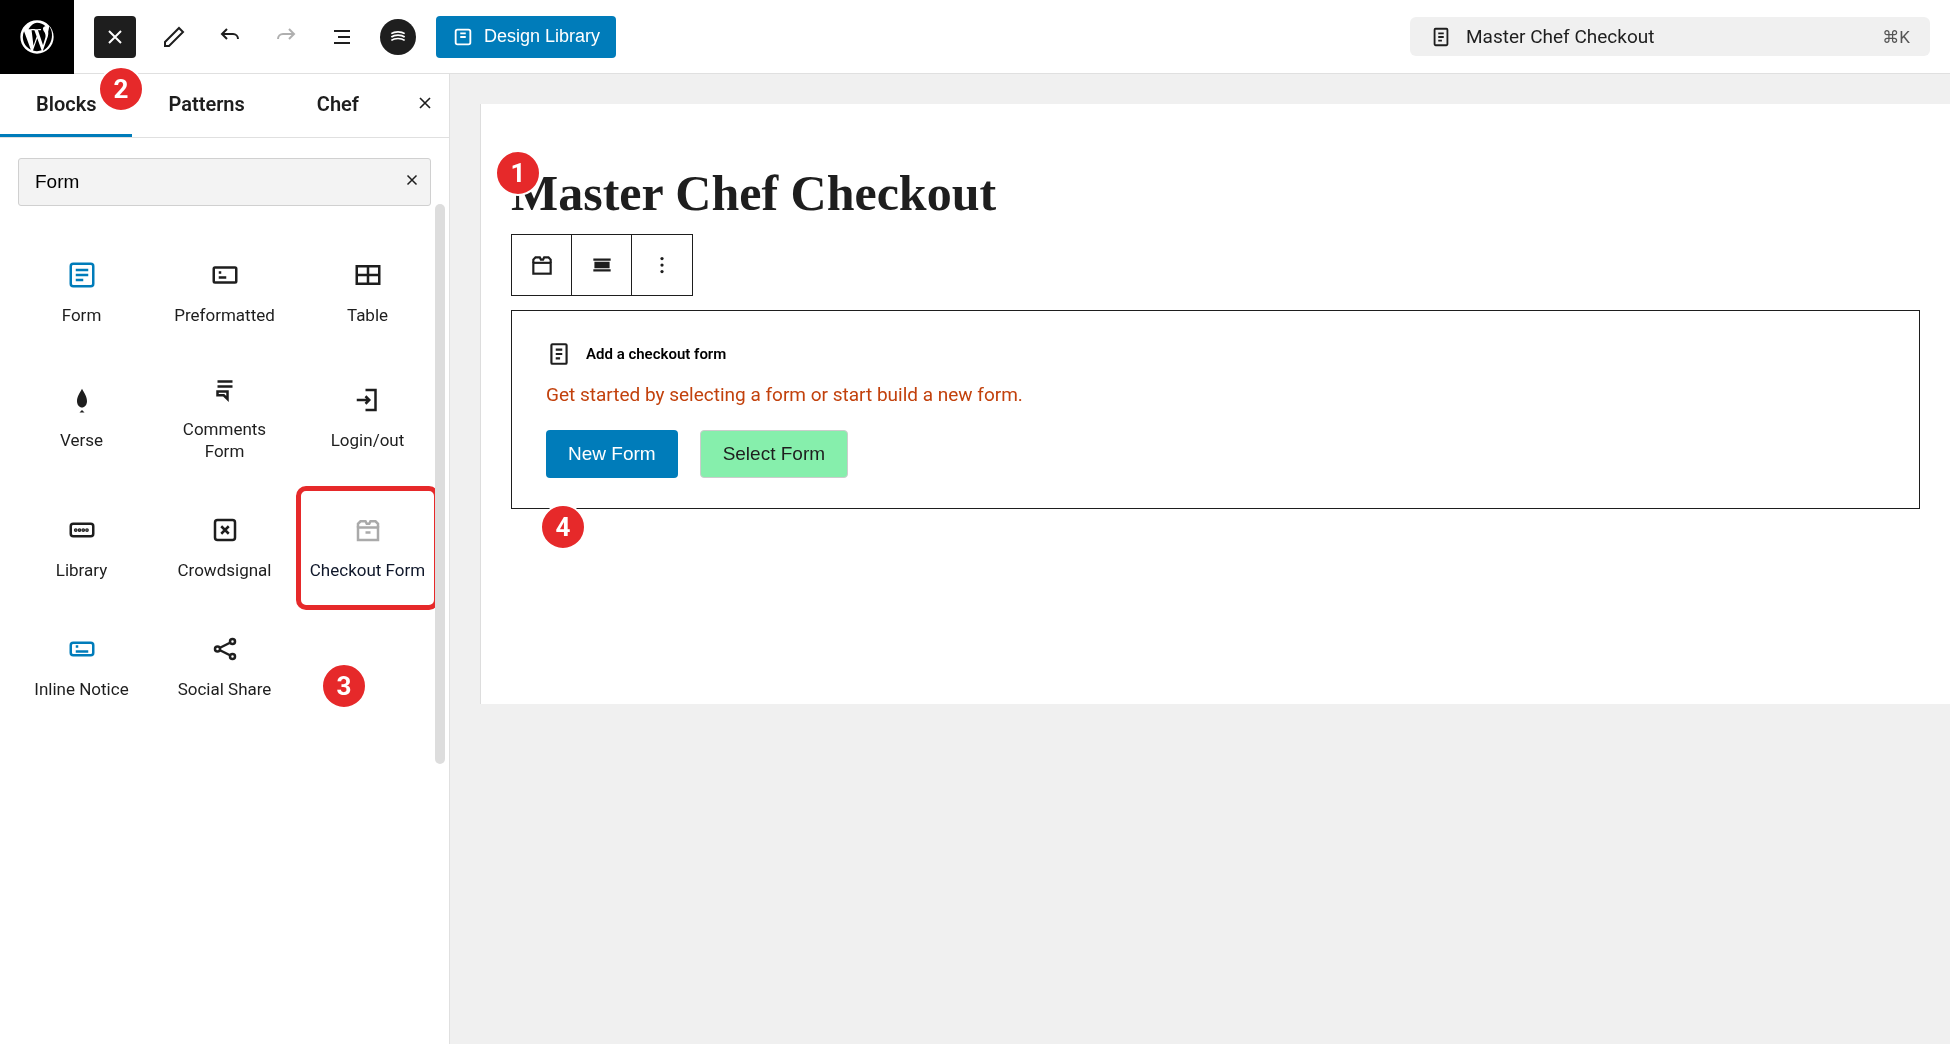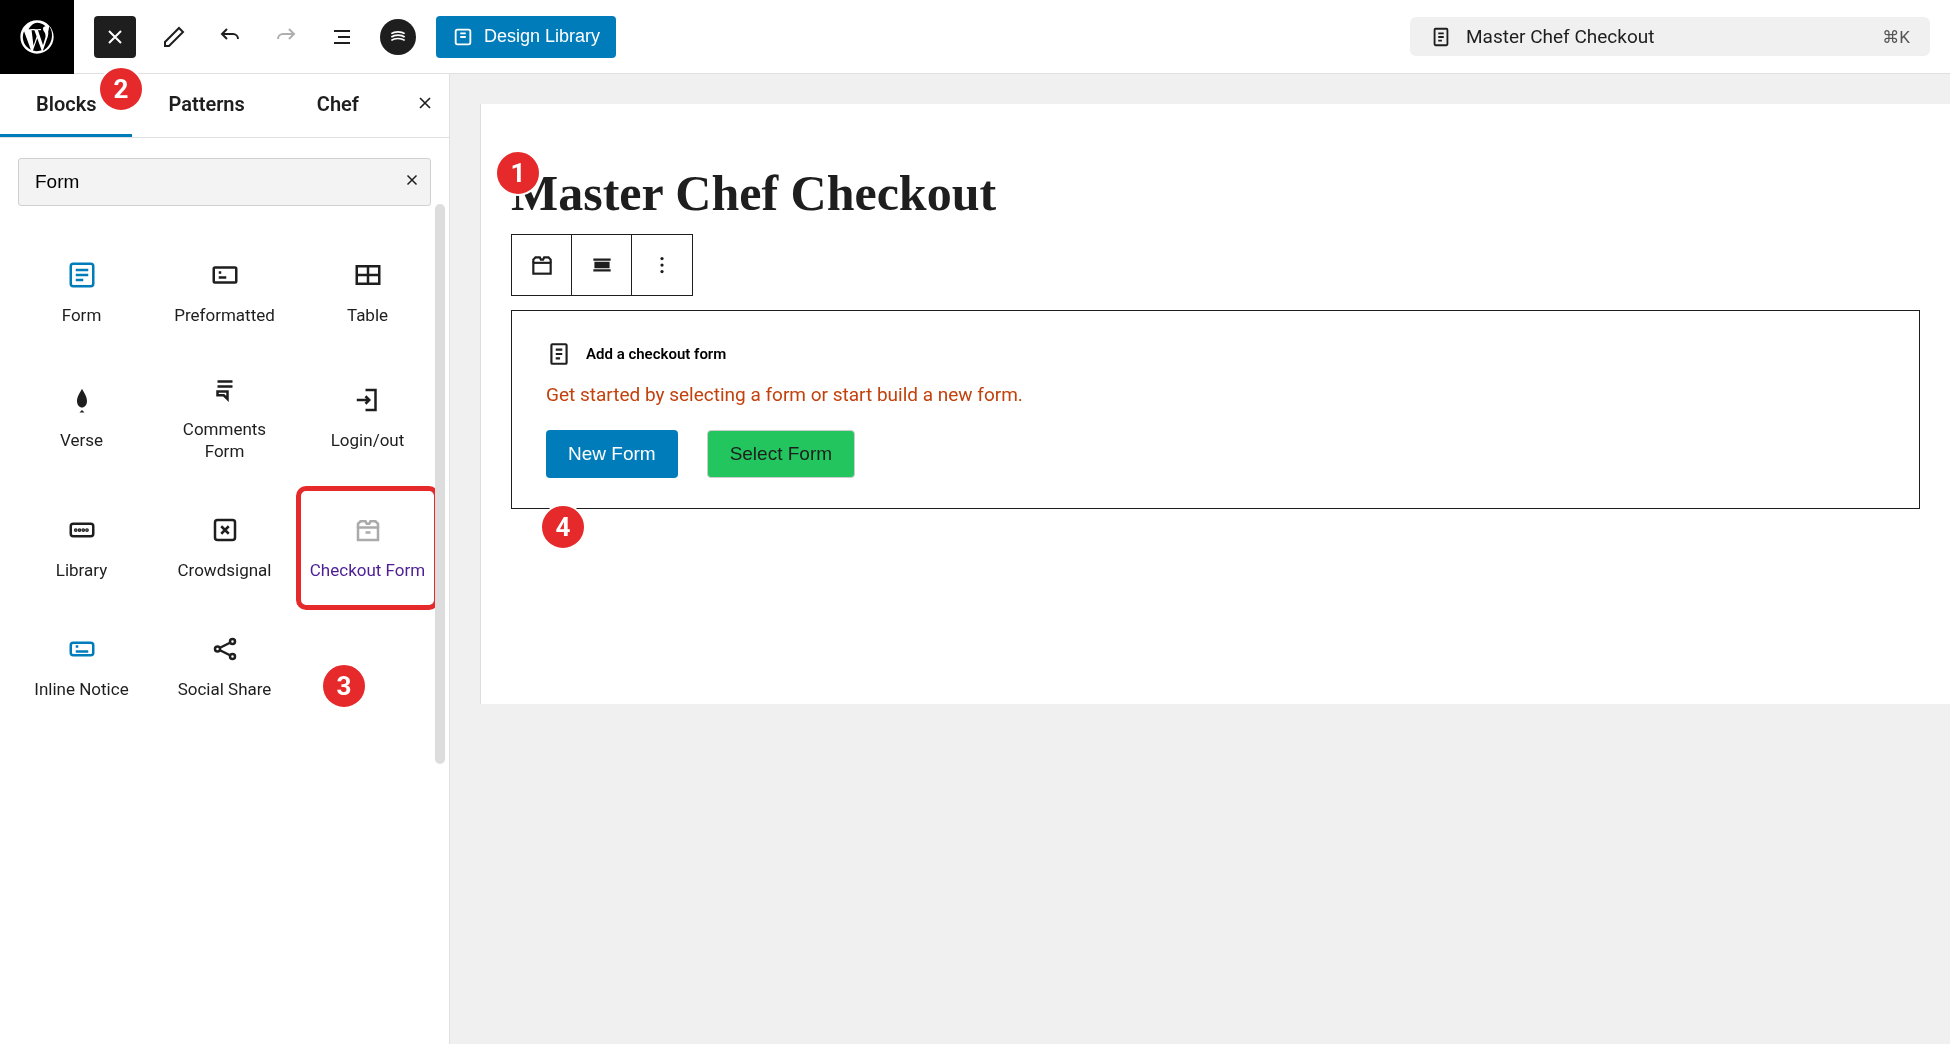--- a/index.html
+++ b/index.html
@@ -41,42 +41,42 @@
 .search-clear { position: absolute; right: 10px; top: 50%; transform: translateY(-50%); cursor: pointer; font-size: 18px; }
 
 
 .block-grid { display: grid; grid-template-columns: repeat(3, 1fr); gap: 0; padding: 20px 10px; overflow-y: auto; }
 .block-item { display: flex; flex-direction: column; align-items: center; justify-content: center; padding: 24px 8px; cursor: pointer; border-radius: 6px; text-align: center; position: relative; }
 .block-item .icon-box { width: 30px; height: 30px; display: flex; align-items: center; justify-content: center; margin-bottom: 14px; }
 .block-item .icon-box svg { width: 30px; height: 30px; }
 .block-item.blue svg { stroke: #007cba; fill: none; }
 .block-item .label { font-size: 17px; color: #1e1e1e; line-height: 1.3; }
 .block-item.highlighted { border: 5px solid #e6292a; border-radius: 10px; }
-.block-item.highlighted .label { color: #4c1d95; }
+.block-item.highlighted .label { color: #0f172a; }
 .block-item.highlighted svg { stroke: #aaa; }
 
 
 .scrollbar { position: absolute; right: 4px; top: 130px; width: 10px; height: 560px; background: #ddd; border-radius: 5px; }
 
 
 .canvas { background: #fff; padding: 60px 30px 60px 30px; min-height: 600px; border-left: 1px solid #ddd; }
 .page-title { font-family: Georgia, 'Times New Roman', serif; font-size: 50px; font-weight: 700; color: #1e1e1e; margin-bottom: 12px; }
 .block-toolbar { display: inline-flex; border: 1px solid #1e1e1e; margin-bottom: 14px; }
 .block-toolbar button { width: 60px; height: 60px; border: none; background: #fff; display: flex; align-items: center; justify-content: center; cursor: pointer; border-right: 1px solid #1e1e1e; }
 .block-toolbar button:last-child { border-right: none; }
 .block-toolbar svg { width: 26px; height: 26px; }
 
 .placeholder-box { border: 1px solid #1e1e1e; padding: 30px 34px; }
 .placeholder-header { display: flex; align-items: center; gap: 14px; margin-bottom: 16px; }
 .placeholder-header svg { width: 26px; height: 26px; }
 .placeholder-title { font-size: 15px; font-weight: 600; }
 .placeholder-desc { font-size: 19px; color: #c2410c; margin-bottom: 24px; }
-.placeholder-actions { display: flex; gap: 29px; }
+.placeholder-actions { display: flex; gap: 22px; }
 .btn-primary { background: #007cba; color: #fff; border: none; padding: 12px 22px; font-size: 19px; font-weight: 500; border-radius: 4px; cursor: pointer; }
-.btn-secondary { background: #22c55e; color: #1e1e1e; border: 1px solid #ccc; padding: 12px 22px; font-size: 19px; border-radius: 4px; cursor: pointer; }
+.btn-secondary { background: #86efac; color: #1e1e1e; border: 1px solid #ccc; padding: 12px 22px; font-size: 19px; border-radius: 4px; cursor: pointer; }
 
 
 .badge { position: absolute; width: 46px; height: 46px; background: #e6292a; color: #fff; border-radius: 50%; display: flex; align-items: center; justify-content: center; font-size: 26px; font-weight: 700; z-index: 100; border: 2px solid #fff; }
 </style>
 </head>
 <body>
 
 <div class="badge" style="left:98px; top:66px;">
     <span>2</span>
   </div>

